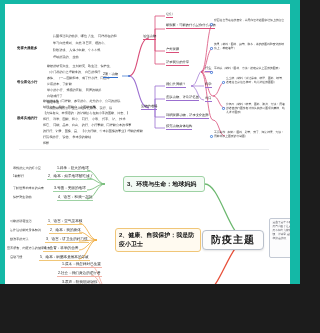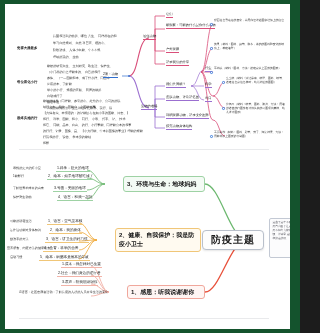--- a/index.html
+++ b/index.html
@@ -1,17 +1,17 @@
 <!DOCTYPE html>
 <html><head>
 <meta charset="utf-8">
 <style>
   html,body{margin:0;padding:0;background:#1c1c1c;}
   body{font-family:"Liberation Sans","DejaVu Sans",sans-serif;}
-  #screen{position:relative;width:300px;height:333px;overflow:hidden;background:#14532d;}
+  #screen{position:relative;width:300px;height:284px;overflow:hidden;background:#14b8a6;}
   #canvas{position:absolute;left:5px;top:4px;width:285px;height:325px;background:#ffffff;overflow:hidden;}
   #edges{position:absolute;left:0;top:0;width:285px;height:325px;}
   .node{position:absolute;box-sizing:border-box;background:#fff;}
   .root{border:1px solid #b9c0cb;border-radius:4px;background:#fdfdfd;
         font-weight:bold;font-size:10px;color:#1a1a1a;letter-spacing:1px;
         display:flex;align-items:center;justify-content:center;
         box-shadow:0 1px 2px rgba(0,0,0,.10);}
   .main{border-radius:3px;border:1px solid;font-size:6px;font-weight:bold;
         color:#141414;line-height:1.45;padding:2px 3px;display:flex;align-items:center;}
   .m-green{border-color:#9ed2a4;background:#f4fbf5;}

